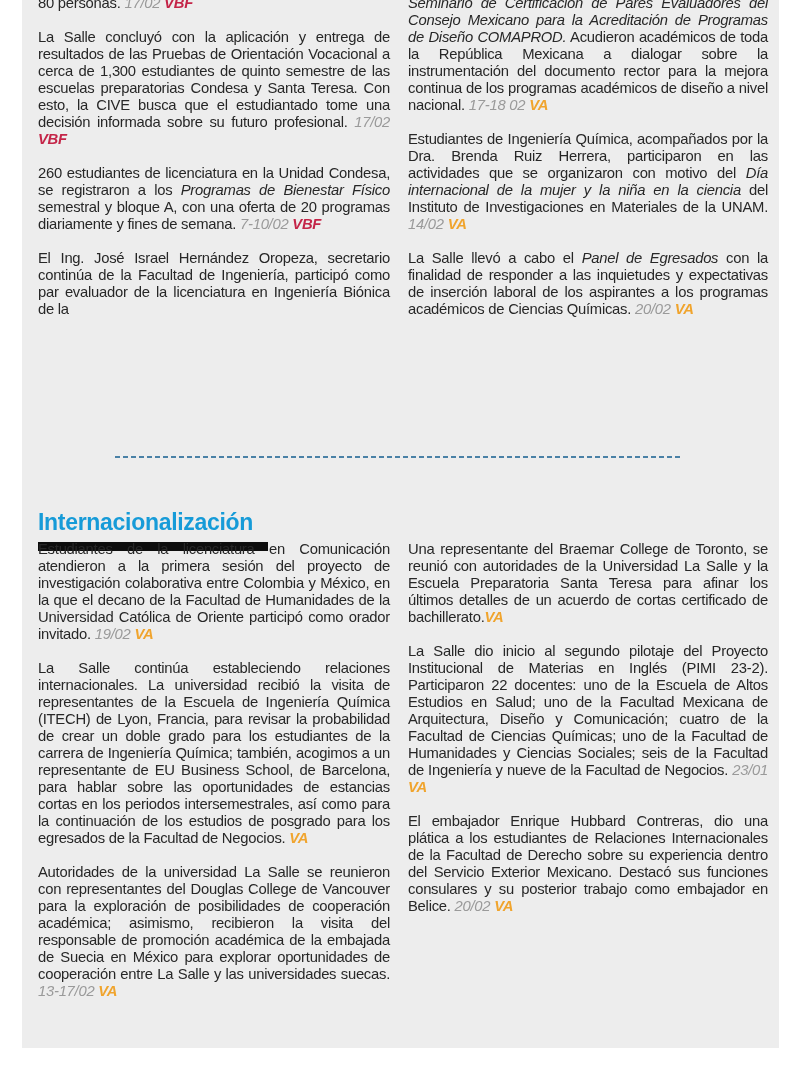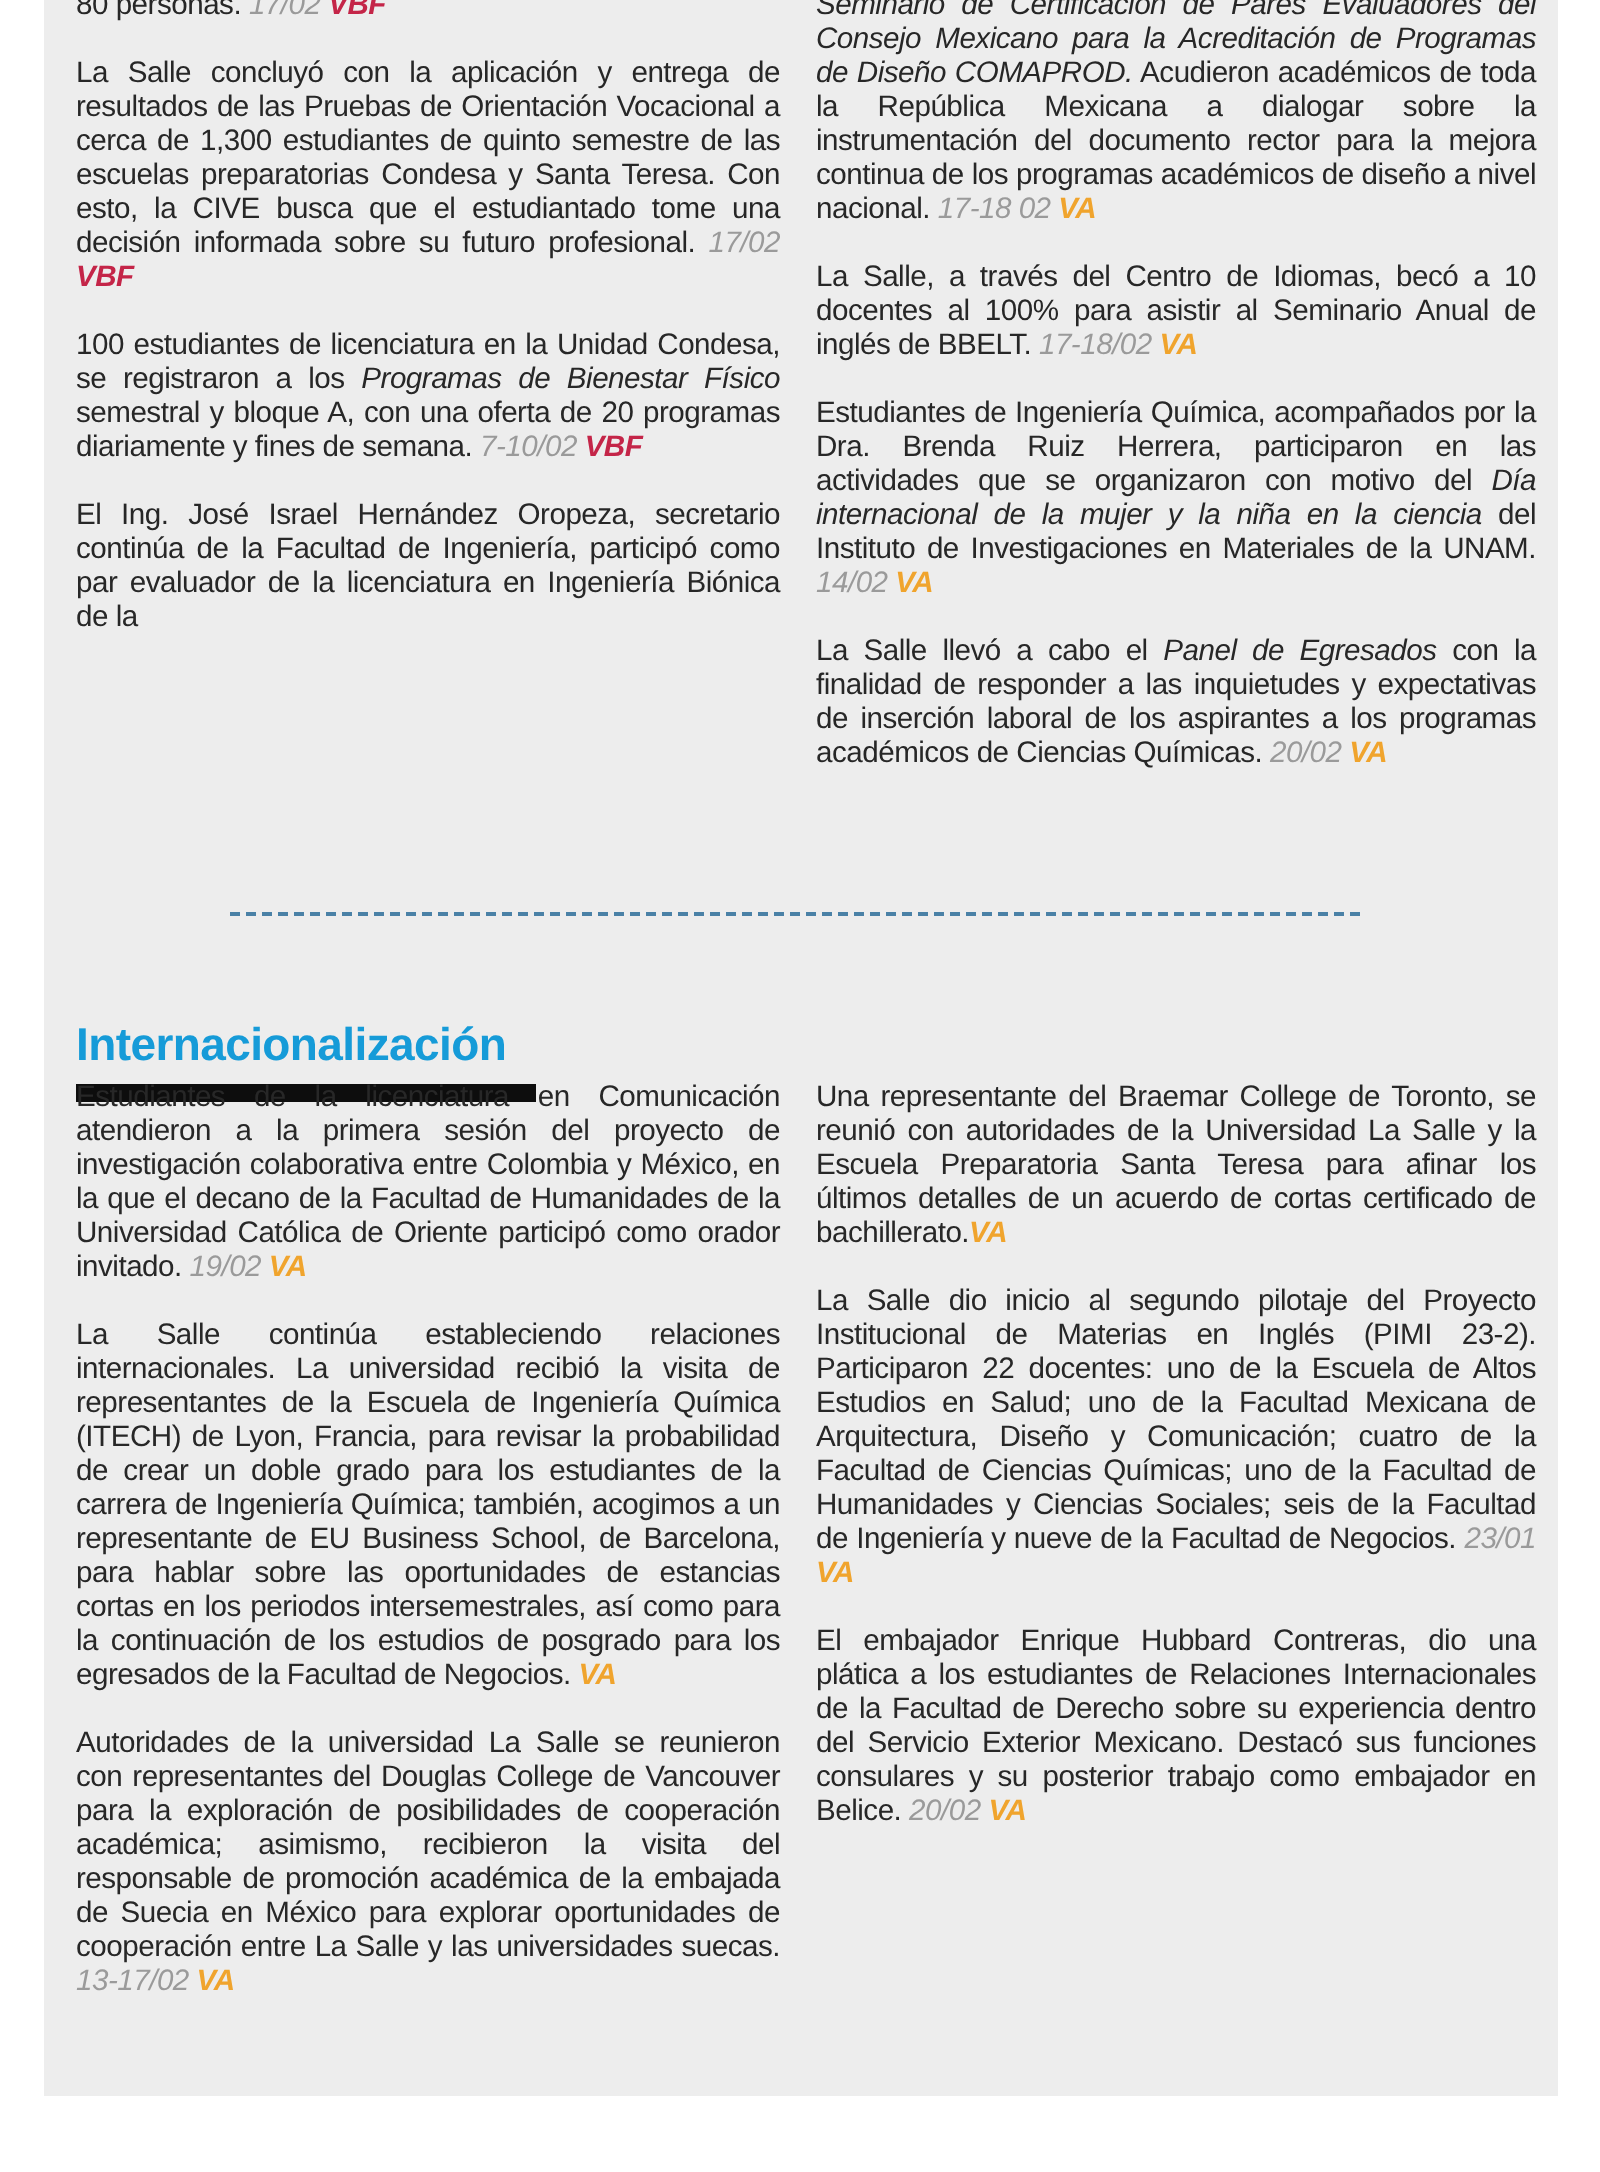--- a/index.html
+++ b/index.html
@@ -49,26 +49,25 @@
 </head>
 <body>
 
 <div class="page">
   <div class="panel"></div>
 
   <div class="cols cols-top">
     <div class="col col-left">
         <p class="news-item"><span>80 personas.</span> <span class="date">17/02</span> <span class="tag" style="color: rgb(196, 37, 72);">VBF</span></p>
         <p class="news-item"><span>La Salle concluyó con la aplicación y entrega de resultados de las Pruebas de Orientación Vocacional a cerca de 1,300 estudiantes de quinto semestre de las escuelas preparatorias Condesa y Santa Teresa. Con esto, la CIVE busca que el estudiantado tome una decisión informada sobre su futuro profesional.</span> <span class="date">17/02</span> <span class="tag" style="color: rgb(196, 37, 72);">VBF</span></p>
-        <p class="news-item"><span>100 estudiantes de licenciatura en la Unidad Condesa, se registraron a los </span><span class="it">Programas de Bienestar Físico</span><span> semestral y bloque A, con una oferta de 20 programas diariamente y fines de semana.</span> <span class="date">7-10/02</span> <span class="tag" style="color: rgb(196, 37, 72);">VBF</span></p>
+        <p class="news-item"><span>260 estudiantes de licenciatura en la Unidad Condesa, se registraron a los </span><span class="it">Programas de Bienestar Físico</span><span> semestral y bloque A, con una oferta de 20 programas diariamente y fines de semana.</span> <span class="date">7-10/02</span> <span class="tag" style="color: rgb(196, 37, 72);">VBF</span></p>
         <p class="news-item"><span>El Ing. José Israel Hernández Oropeza, secretario continúa de la Facultad de Ingeniería, participó como par evaluador de la licenciatura en Ingeniería Biónica de la</span></p>
       </div>
     <div class="col col-right">
         <p class="news-item"><span class="it">Seminario de Certificación de Pares Evaluadores del Consejo Mexicano para la Acreditación de Programas de Diseño COMAPROD.</span><span> Acudieron académicos de toda la República Mexicana a dialogar sobre la instrumentación del documento rector para la mejora continua de los programas académicos de diseño a nivel nacional.</span> <span class="date">17-18 02</span> <span class="tag" style="color: rgb(240, 164, 45);">VA</span></p>
-        <p class="news-item"><span>La Salle, a través del Centro de Idiomas, becó a 10 docentes al 100% para asistir al Seminario Anual de inglés de BBELT.</span> <span class="date">17-18/02</span> <span class="tag" style="color: rgb(240, 164, 45);">VA</span></p>
         <p class="news-item"><span>Estudiantes de Ingeniería Química, acompañados por la Dra. Brenda Ruiz Herrera, participaron en las actividades que se organizaron con motivo del </span><span class="it">Día internacional de la mujer y la niña en la ciencia</span><span> del Instituto de Investigaciones en Materiales de la UNAM.</span> <span class="date">14/02</span> <span class="tag" style="color: rgb(240, 164, 45);">VA</span></p>
         <p class="news-item"><span>La Salle llevó a cabo el </span><span class="it">Panel de Egresados</span><span> con la finalidad de responder a las inquietudes y expectativas de inserción laboral de los aspirantes a los programas académicos de Ciencias Químicas.</span> <span class="date">20/02</span> <span class="tag" style="color: rgb(240, 164, 45);">VA</span></p>
       </div>
   </div>
 
   <div class="divider"></div>
 
   <div class="section-head">
     <h2 class="section-title">Internacionalización</h2>
     <div class="title-bar"></div>

